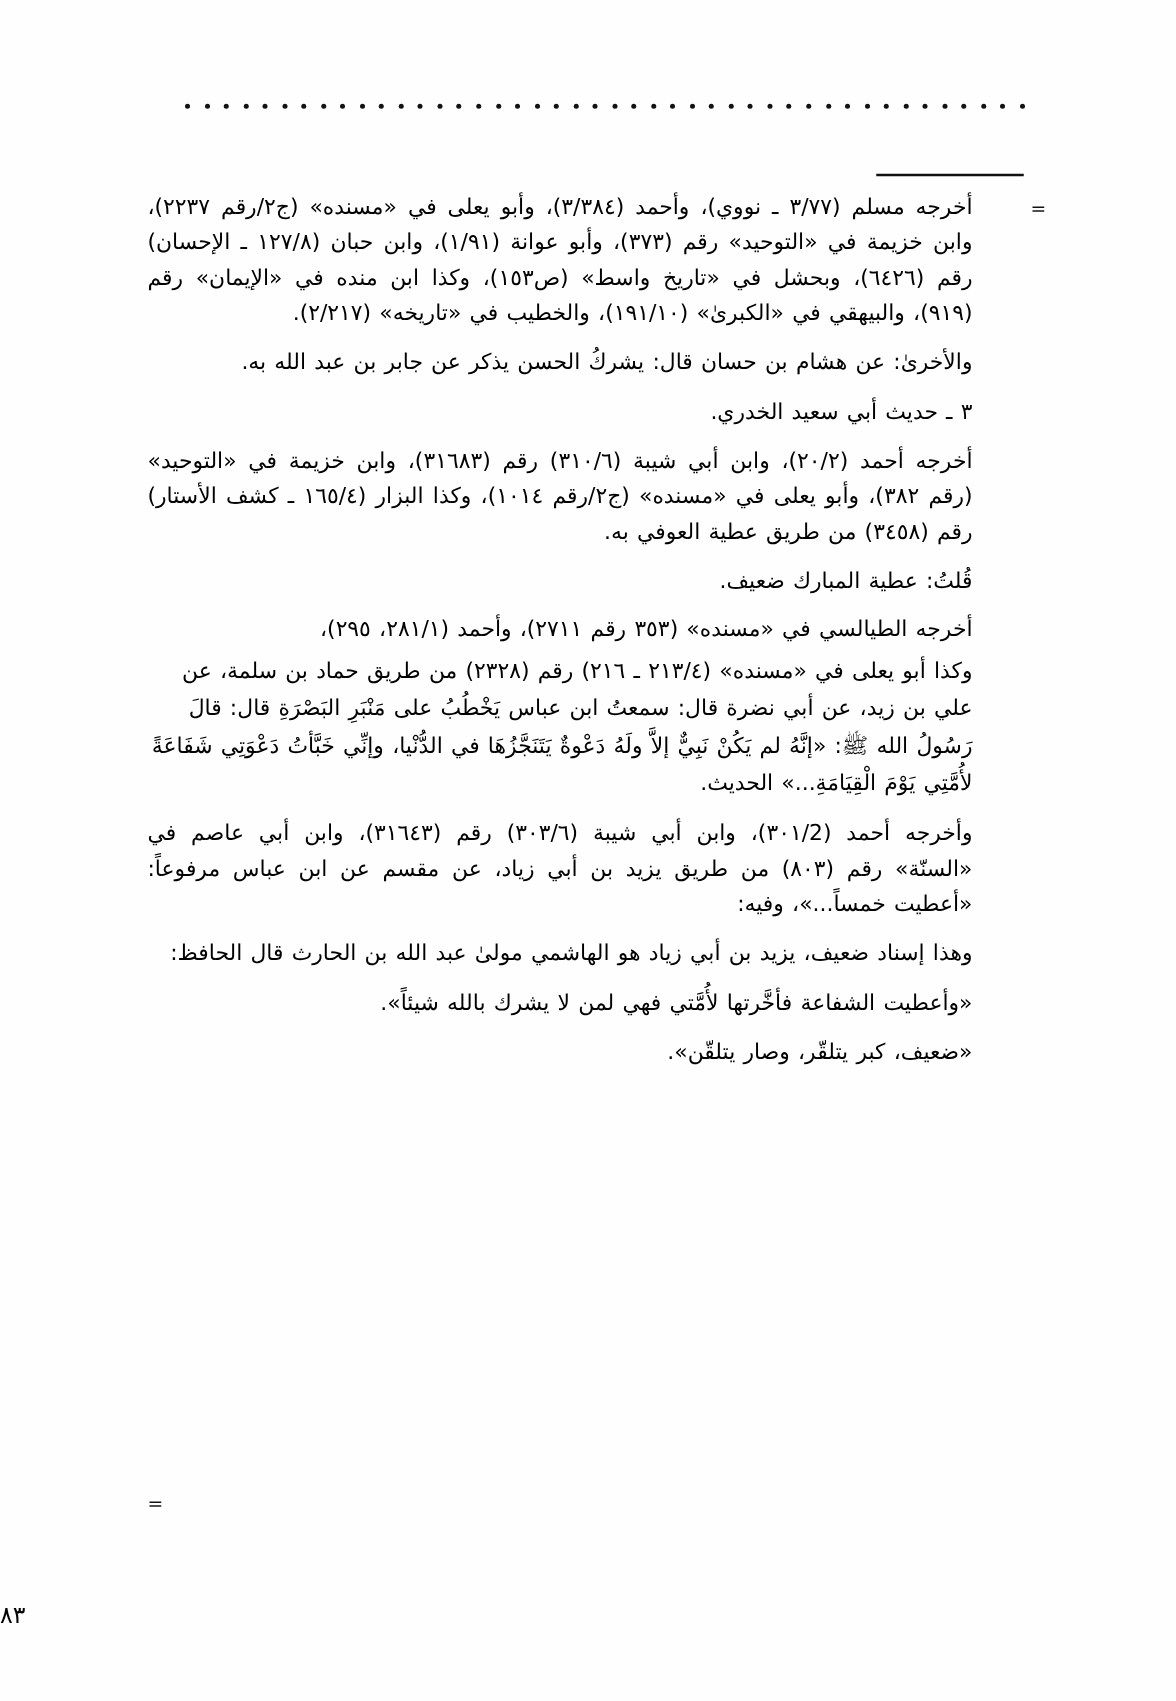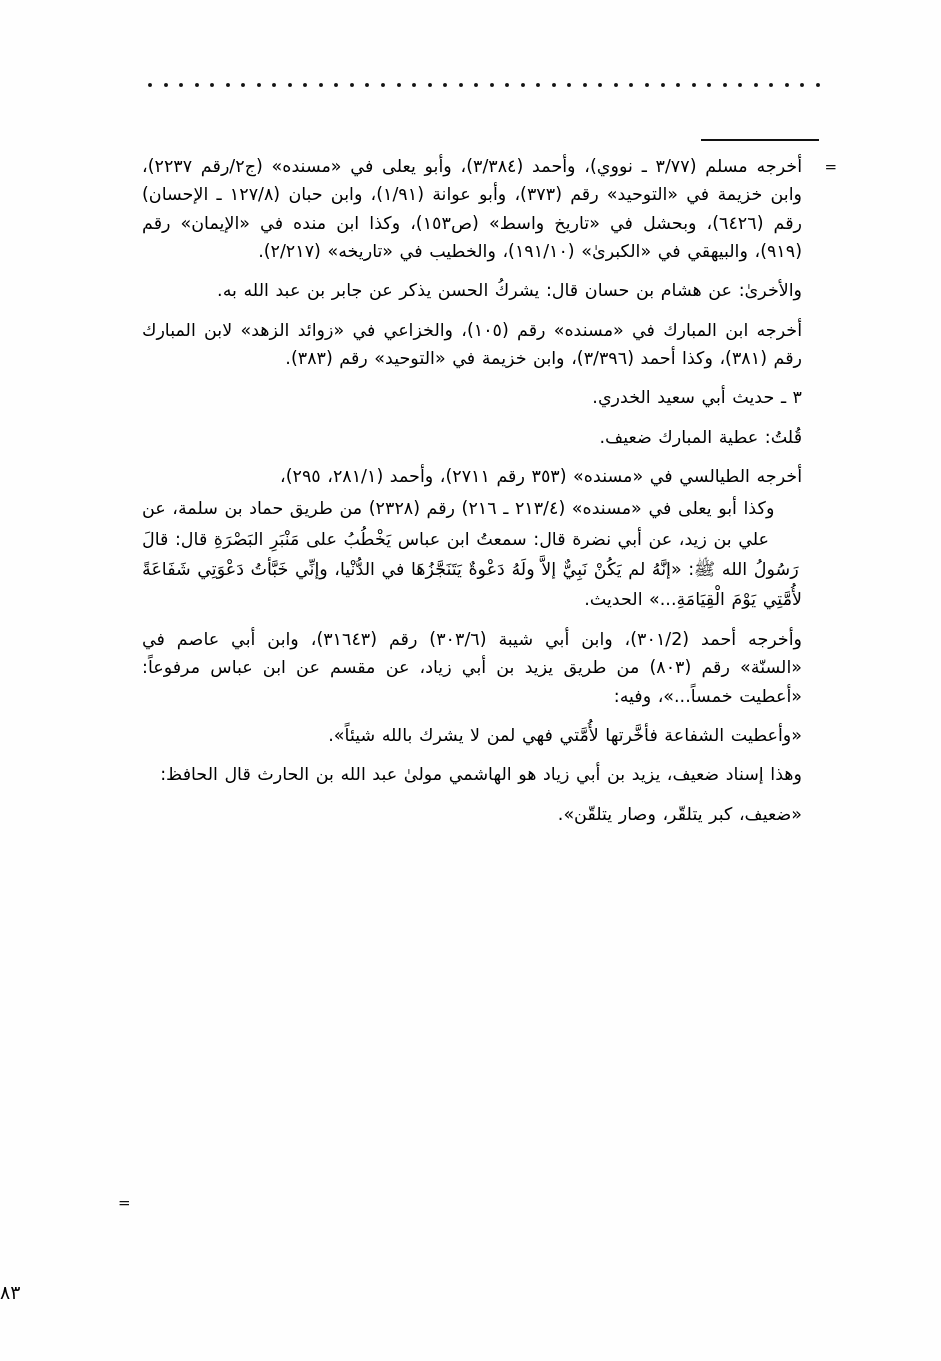--- a/index.html
+++ b/index.html
@@ -54,39 +54,39 @@
     font-size: 15px;
     color: #111;
     line-height: 1;
   }
   .eq-top { top: 160px; right: 104px; }
   .eq-bottom { top: 1196px; left: 118px; }
 
   .content {
     position: absolute;
     top: 152px;
-    right: 139px;
+    right: 163px;
     width: 660px;
     text-align: justify;
     text-align-last: right;
     direction: rtl;
   }
   p {
     margin: 0 0 5px 0;
     font-size: 17.5px;
     line-height: 1.62;
     letter-spacing: 0;
     word-spacing: 1px;
     font-family: "DejaVu Sans", sans-serif;
   }
   p.blk {
     margin-bottom: 11px;
   }
   p.hadith {
-    text-align: left;
+    text-align: right;
     line-height: 1.72;
   }
   p.quote {
     text-align: center;
   }
   p.tight {
     margin-bottom: 3px;
   }
   .pagenum {
     position: absolute;
@@ -152,25 +152,25 @@
   </div>
 
   <div class="top-rule"></div>
 
   <div class="eq-mark eq-top">=</div>
   <div class="eq-mark eq-bottom">=</div>
 
   <div class="content">
     <p class="blk">أخرجه مسلم (٣/٧٧ ـ نووي)، وأحمد (٣/٣٨٤)، وأبو يعلى في «مسنده» (ج٢/رقم ٢٢٣٧)، وابن خزيمة في «التوحيد» رقم (٣٧٣)، وأبو عوانة (١/٩١)، وابن حبان (١٢٧/٨ ـ الإحسان) رقم (٦٤٢٦)، وبحشل في «تاريخ واسط» (ص١٥٣)، وكذا ابن منده في «الإيمان» رقم (٩١٩)، والبيهقي في «الكبرىٰ» (١٩١/١٠)، والخطيب في «تاريخه» (٢/٢١٧).</p>
     <p class="blk">والأخرىٰ: عن هشام بن حسان قال: يشركُ الحسن يذكر عن جابر بن عبد الله به.</p>
-    <p class="blk">أخرجه ابن المبارك في «مسنده» رقم (١٠٥)، والخزاعي في «زوائد الزهد» لابن المبارك رقم (٣٨١)، وكذا أحمد (٣/٣٩٦)، وابن خزيمة في «التوحيد» رقم (٣٨٣).</p>
     <p class="blk">٣ ـ حديث أبي سعيد الخدري.</p>
+    <p class="blk">أخرجه أحمد (٢٠/٢)، وابن أبي شيبة (٣١٠/٦) رقم (٣١٦٨٣)، وابن خزيمة في «التوحيد» (رقم ٣٨٢)، وأبو يعلى في «مسنده» (ج٢/رقم ١٠١٤)، وكذا البزار (١٦٥/٤ ـ كشف الأستار) رقم (٣٤٥٨) من طريق عطية العوفي به.</p>
     <p class="blk">قُلتُ: عطية المبارك ضعيف.</p>
     <p class="tight">أخرجه الطيالسي في «مسنده» (٣٥٣ رقم ٢٧١١)، وأحمد (٢٨١/١، ٢٩٥)،</p>
     <p class="blk hadith">وكذا أبو يعلى في «مسنده» (٢١٣/٤ ـ ٢١٦) رقم (٢٣٢٨) من طريق حماد بن سلمة، عن علي بن زيد، عن أبي نضرة قال: سمعتُ ابن عباس يَخْطُبُ على مَنْبَرِ البَصْرَةِ قال: قالَ رَسُولُ الله ﷺ: «إنَّهُ لم يَكُنْ نَبِيٌّ إلاَّ ولَهُ دَعْوةٌ يَتَنَجَّزُهَا في الدُّنْيا، وإنِّي خَبَّأتُ دَعْوَتِي شَفَاعَةً لأُمَّتِي يَوْمَ الْقِيَامَةِ...» الحديث.</p>
     <p class="blk">وأخرجه أحمد (٣٠١/2)، وابن أبي شيبة (٣٠٣/٦) رقم (٣١٦٤٣)، وابن أبي عاصم في «السنّة» رقم (٨٠٣) من طريق يزيد بن أبي زياد، عن مقسم عن ابن عباس مرفوعاً: «أعطيت خمساً...»، وفيه:</p>
+    <p class="blk">وهذا إسناد ضعيف، يزيد بن أبي زياد هو الهاشمي مولىٰ عبد الله بن الحارث قال الحافظ:</p>
     <p class="blk quote">«وأعطيت الشفاعة فأخَّرتها لأُمَّتي فهي لمن لا يشرك بالله شيئاً».</p>
-    <p class="blk">وهذا إسناد ضعيف، يزيد بن أبي زياد هو الهاشمي مولىٰ عبد الله بن الحارث قال الحافظ:</p>
     <p class="blk quote">«ضعيف، كبر يتلقّر، وصار يتلقّن».</p>
   </div>
 
   <div class="pagenum">٨٣</div>
 </div>
 
 </body></html>

